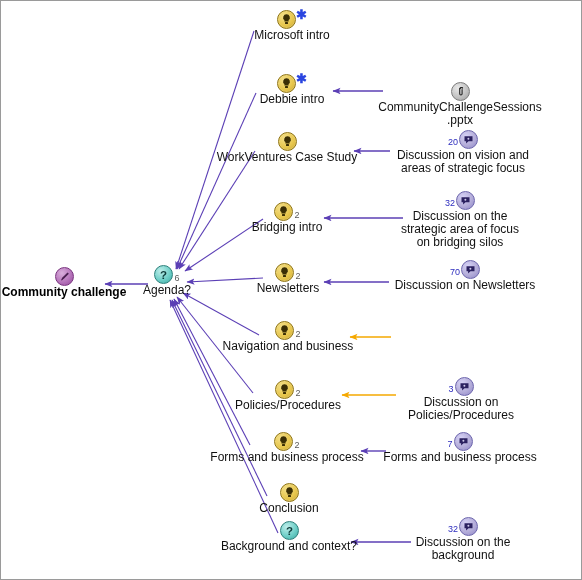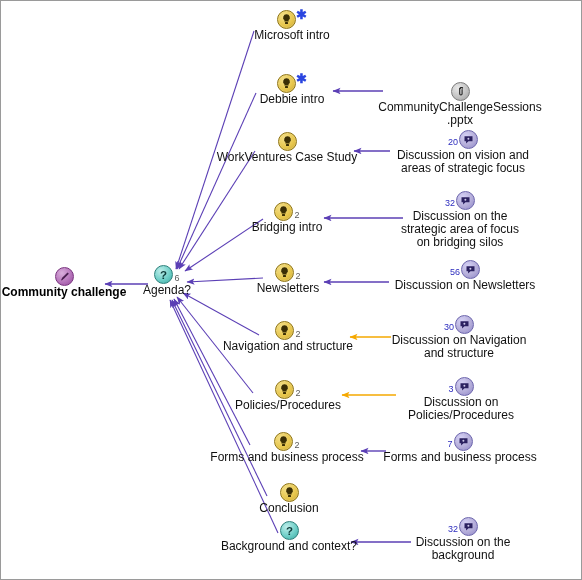--- a/index.html
+++ b/index.html
@@ -226,21 +226,21 @@
   <div class="node n-center" style="left:287px;top:319px;width:220px">
     <div class="icon-row">
       <span class="ic ic-bulb">
         <svg viewBox="0 0 17 17">
             <path d="M8.5 3.2 a3.3 3.3 0 0 1 2.1 5.9 l0 1.4 l-4.2 0 l0 -1.4 a3.3 3.3 0 0 1 2.1 -5.9 z" fill="#3a2e05"></path>
             <rect x="7.0" y="11.0" width="3.0" height="1.9" rx="0.5" fill="#3a2e05"></rect>
           </svg>
       </span>
       <span class="badge-num">2</span>
     </div>
-    <div class="label">Navigation and structure</div>
+    <div class="label">Navigation and business</div>
   </div>
 
   <div class="node n-center" style="left:287px;top:378px;width:200px">
     <div class="icon-row">
       <span class="ic ic-bulb">
         <svg viewBox="0 0 17 17">
             <path d="M8.5 3.2 a3.3 3.3 0 0 1 2.1 5.9 l0 1.4 l-4.2 0 l0 -1.4 a3.3 3.3 0 0 1 2.1 -5.9 z" fill="#3a2e05"></path>
             <rect x="7.0" y="11.0" width="3.0" height="1.9" rx="0.5" fill="#3a2e05"></rect>
           </svg>
       </span>
@@ -322,44 +322,31 @@
           </svg>
       </span>
     </div>
     <div class="label">Discussion on the</div>
     <div class="label">strategic area of focus</div>
     <div class="label">on bridging silos</div>
   </div>
 
   <div class="node n-center" style="left:464px;top:258px;width:230px">
     <div class="icon-row">
-      <span class="badge-num blue">56</span>
+      <span class="badge-num blue">70</span>
       <span class="ic ic-disc">
         <svg viewBox="0 0 17 17">
             <path d="M4.5 5.2 h8 v5.0 h-4.0 l-2.4 2.2 v-2.2 h-1.6 z" fill="#2b2160"></path>
             <circle cx="8.4" cy="7.7" r="1.0" fill="#cfc9ea"></circle>
           </svg>
       </span>
     </div>
     <div class="label">Discussion on Newsletters</div>
   </div>
 
-  <div class="node n-center" style="left:458px;top:313px;width:230px">
-    <div class="icon-row">
-      <span class="badge-num blue">30</span>
-      <span class="ic ic-disc">
-        <svg viewBox="0 0 17 17">
-            <path d="M4.5 5.2 h8 v5.0 h-4.0 l-2.4 2.2 v-2.2 h-1.6 z" fill="#2b2160"></path>
-            <circle cx="8.4" cy="7.7" r="1.0" fill="#cfc9ea"></circle>
-          </svg>
-      </span>
-    </div>
-    <div class="label">Discussion on Navigation</div>
-    <div class="label">and structure</div>
-  </div>
 
   <div class="node n-center" style="left:460px;top:375px;width:230px">
     <div class="icon-row">
       <span class="badge-num blue">3</span>
       <span class="ic ic-disc">
         <svg viewBox="0 0 17 17">
             <path d="M4.5 5.2 h8 v5.0 h-4.0 l-2.4 2.2 v-2.2 h-1.6 z" fill="#2b2160"></path>
             <circle cx="8.4" cy="7.7" r="1.0" fill="#cfc9ea"></circle>
           </svg>
       </span>

